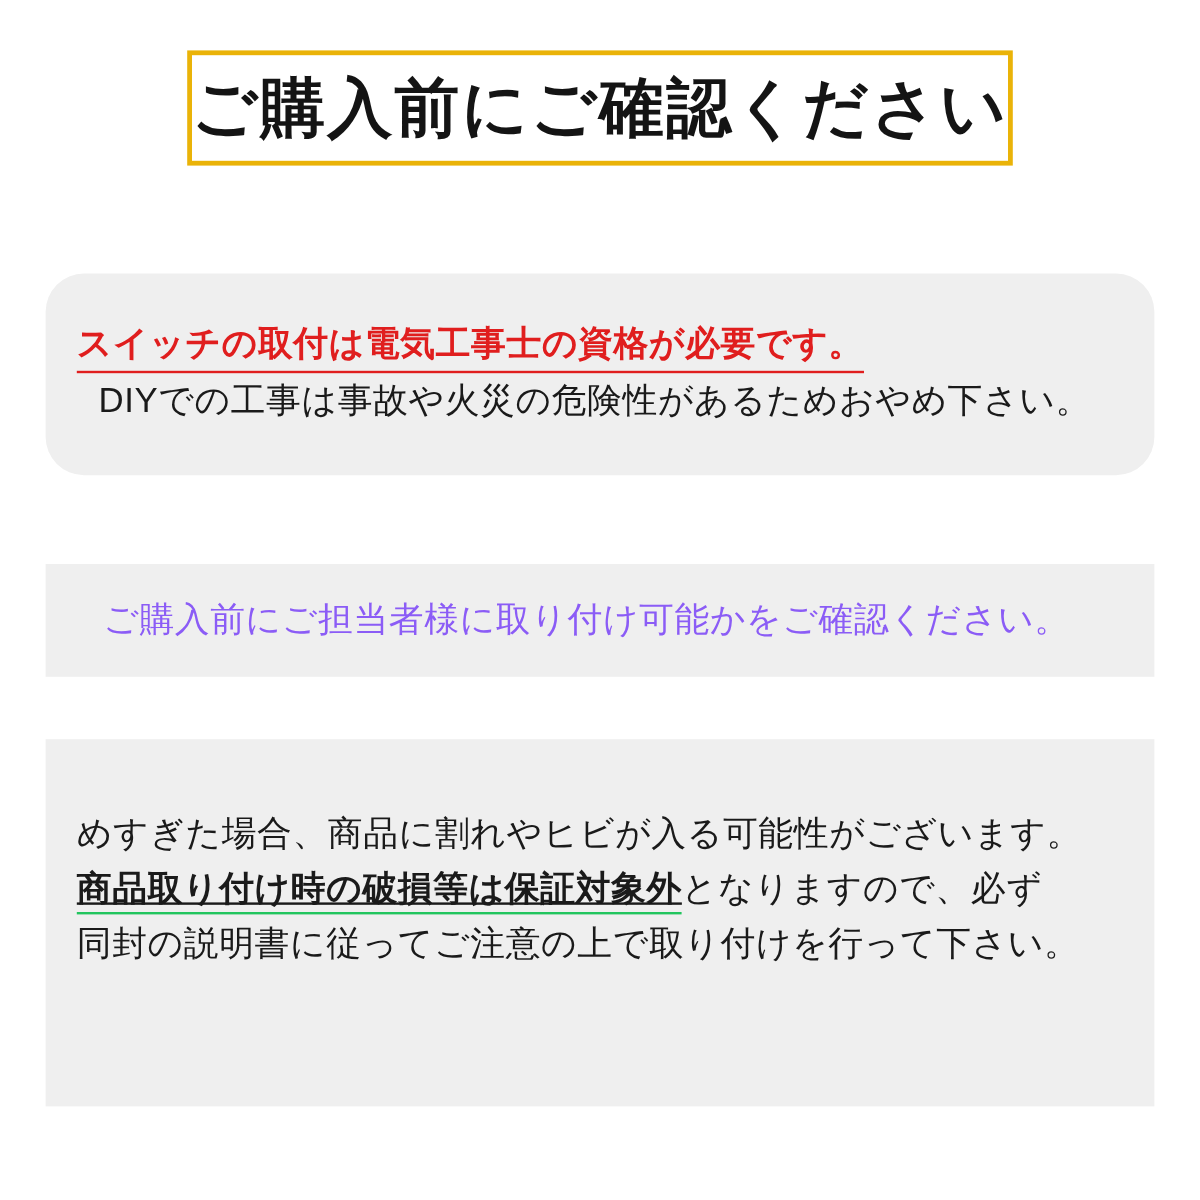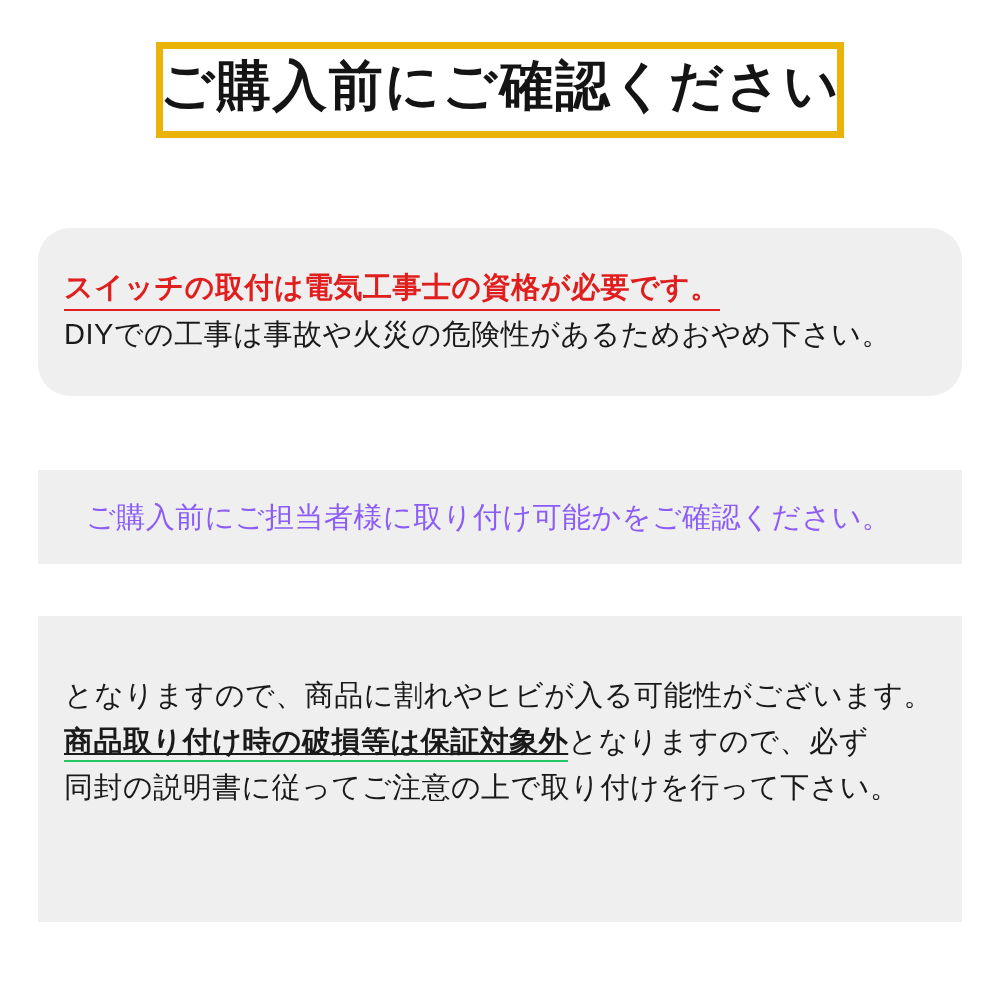--- a/index.html
+++ b/index.html
@@ -22,26 +22,25 @@
     overflow: hidden;
   }
 
   
   .title-box {
     position: absolute;
     left: 156px;
     top: 42px;
     width: 688px;
     height: 96px;
-    border: 7px solid #eab308;
+    border: 4px solid #eab308;
     box-sizing: border-box;
     display: flex;
     align-items: center;
     justify-content: center;
-    font-family: Liberation Mono, monospace;
   }
   .title-text {
     font-size: 54px;
     font-weight: bold;
     letter-spacing: 2px;
     line-height: 1;
     color: #141414;
     white-space: nowrap;
   }
 
@@ -57,21 +56,21 @@
   #panel-2 { top: 470px; height: 94px; padding: 0 26px; display: flex; align-items: center; }
   #panel-3 { top: 616px; height: 306px; padding: 56px 26px 0 26px; }
 
   .line {
     font-size: 29px;
     line-height: 46px;
     letter-spacing: 0.5px;
     color: #1a1a1a;
     white-space: nowrap;
   }
-  .line.indent { }
+  .line.indent { margin-left: 18px; }
 
   .red-underline {
     color: #e01e1e;
     font-weight: bold;
     border-bottom: 2px solid #e01e1e;
     padding-bottom: 2px;
     display: inline-block;
     line-height: 40px;
   }
 
@@ -106,18 +105,18 @@
       <span class="red-underline">スイッチの取付は電気工事士の資格が必要です。</span>
     </div>
     <div class="line indent">DIYでの工事は事故や火災の危険性があるためおやめ下さい。</div>
   </div>
 
   <div class="panel" id="panel-2">
     <div class="panel-2-text">ご購入前にご担当者様に取り付け可能かをご確認ください。</div>
   </div>
 
   <div class="panel" id="panel-3">
-    <div class="line">となりますので、商品に割れやヒビが入る可能性がございます。</div>
+    <div class="line">めすぎた場合、商品に割れやヒビが入る可能性がございます。</div>
     <div class="line"><span class="bold-underline">商品取り付け時の破損等は保証対象外</span><span>となりますので、必ず</span></div>
     <div class="line">同封の説明書に従ってご注意の上で取り付けを行って下さい。</div>
   </div>
 
 </div>
 
 </body></html>

